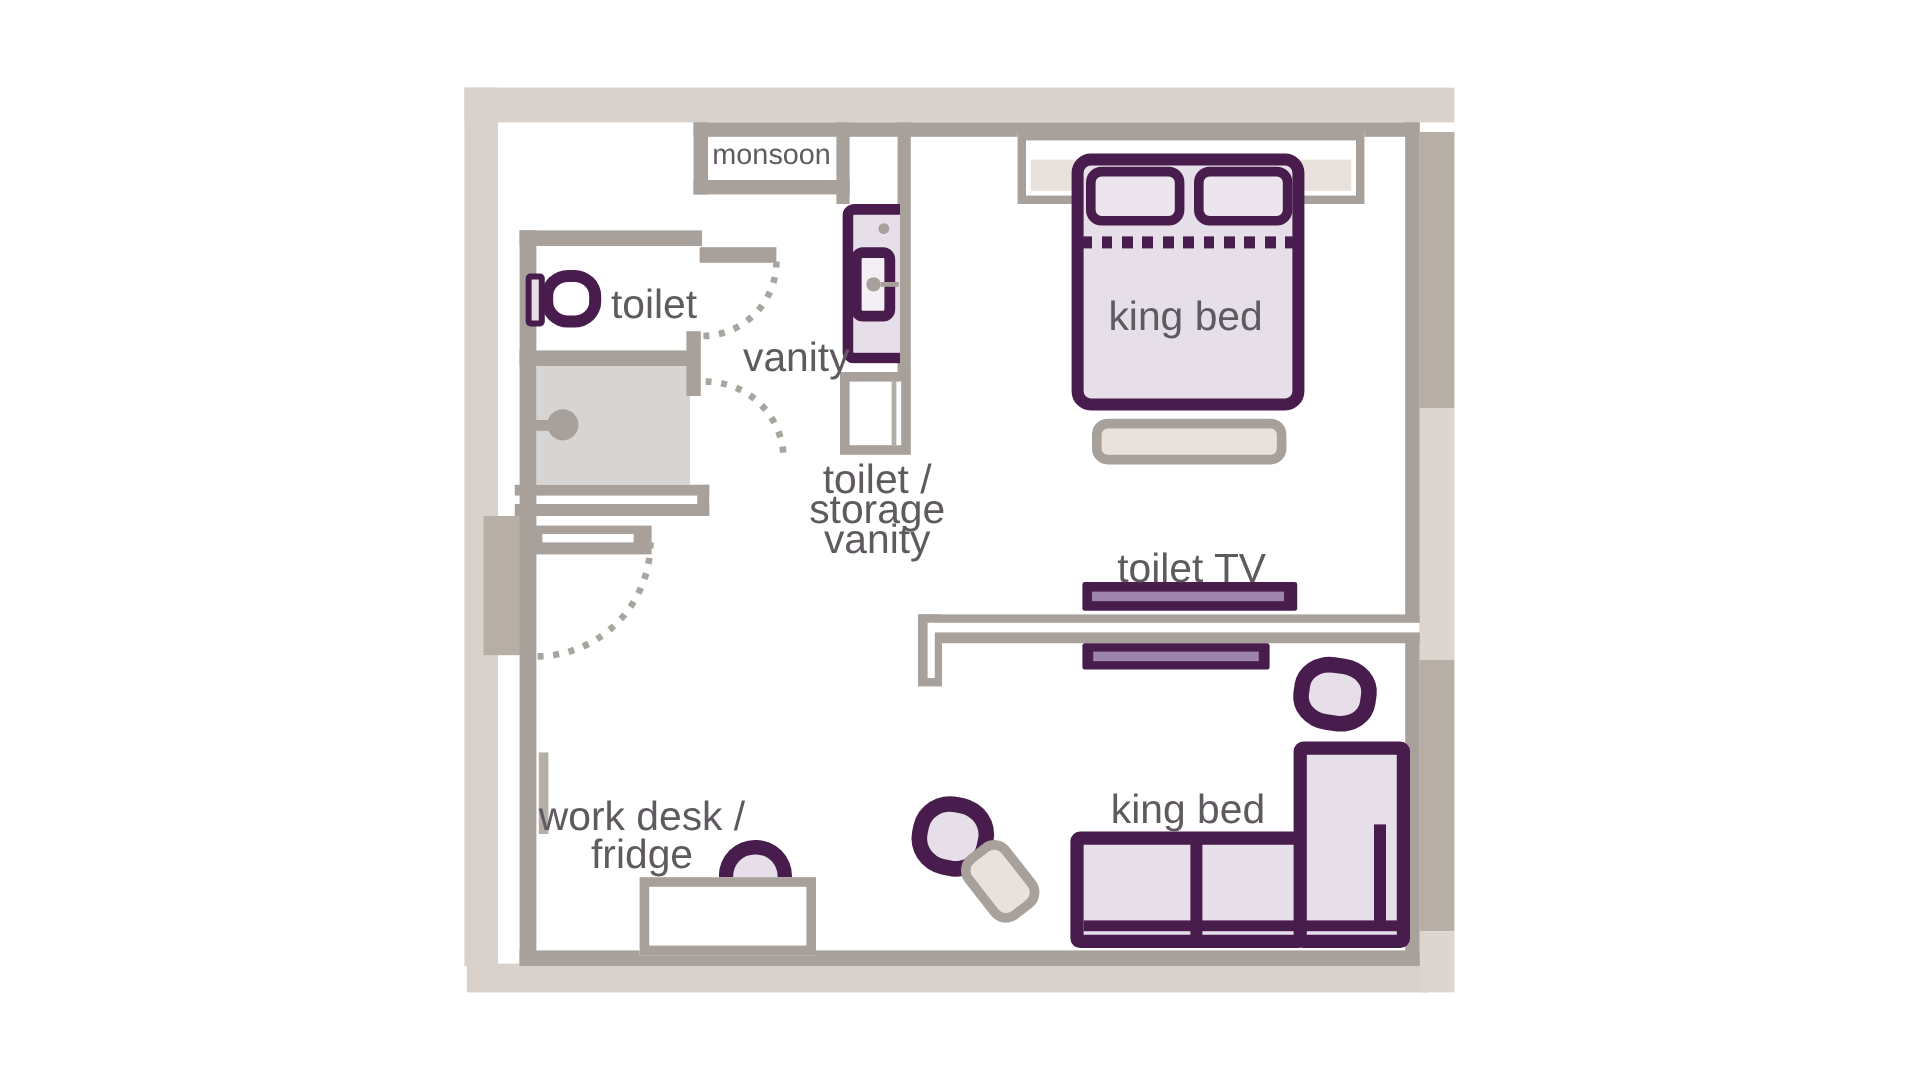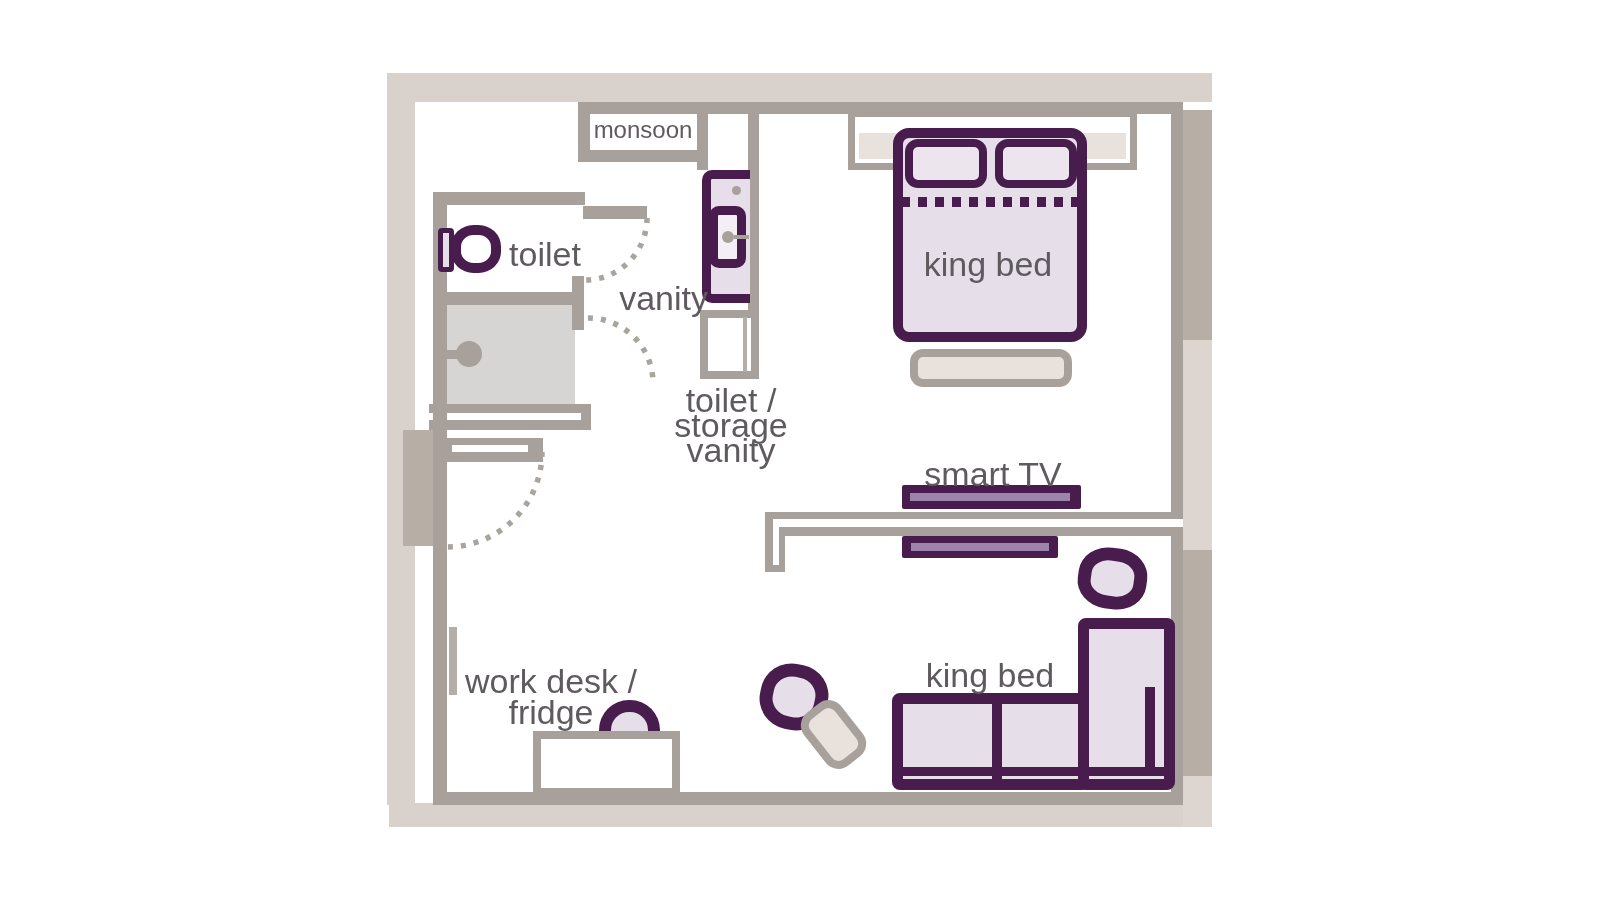--- a/index.html
+++ b/index.html
@@ -124,20 +124,20 @@
 
   <div class="abs lbl" style="left:580px;top:116px;width:126px;font-size:24px;">monsoon</div>
   <div class="abs lbl" style="left:499px;top:235px;width:92px;">toilet</div>
   <div class="abs lbl" style="left:604px;top:279px;width:104px;text-align:right;">vanity</div>
   <div class="abs lbl" style="left:650px;top:388px;width:162px;line-height:25px;">
     <div>toilet /</div>
     <div>storage</div>
     <div>vanity</div>
   </div>
   <div class="abs lbl" style="left:918px;top:245px;width:140px;">king bed</div>
-  <div class="abs lbl" style="left:920px;top:455px;width:146px;">smart TV</div>
+  <div class="abs lbl" style="left:920px;top:455px;width:146px;">toilet TV</div>
   <div class="abs lbl" style="left:920px;top:656px;width:140px;">king bed</div>
-  <div class="abs lbl" style="left:444px;top:666px;width:200px;line-height:31px;padding-left:14px;">
+  <div class="abs lbl" style="left:428px;top:666px;width:200px;line-height:31px;padding-left:14px;">
     <div>work desk /</div>
     <div>fridge</div>
   </div>
 
 </div>
 
 </body></html>

